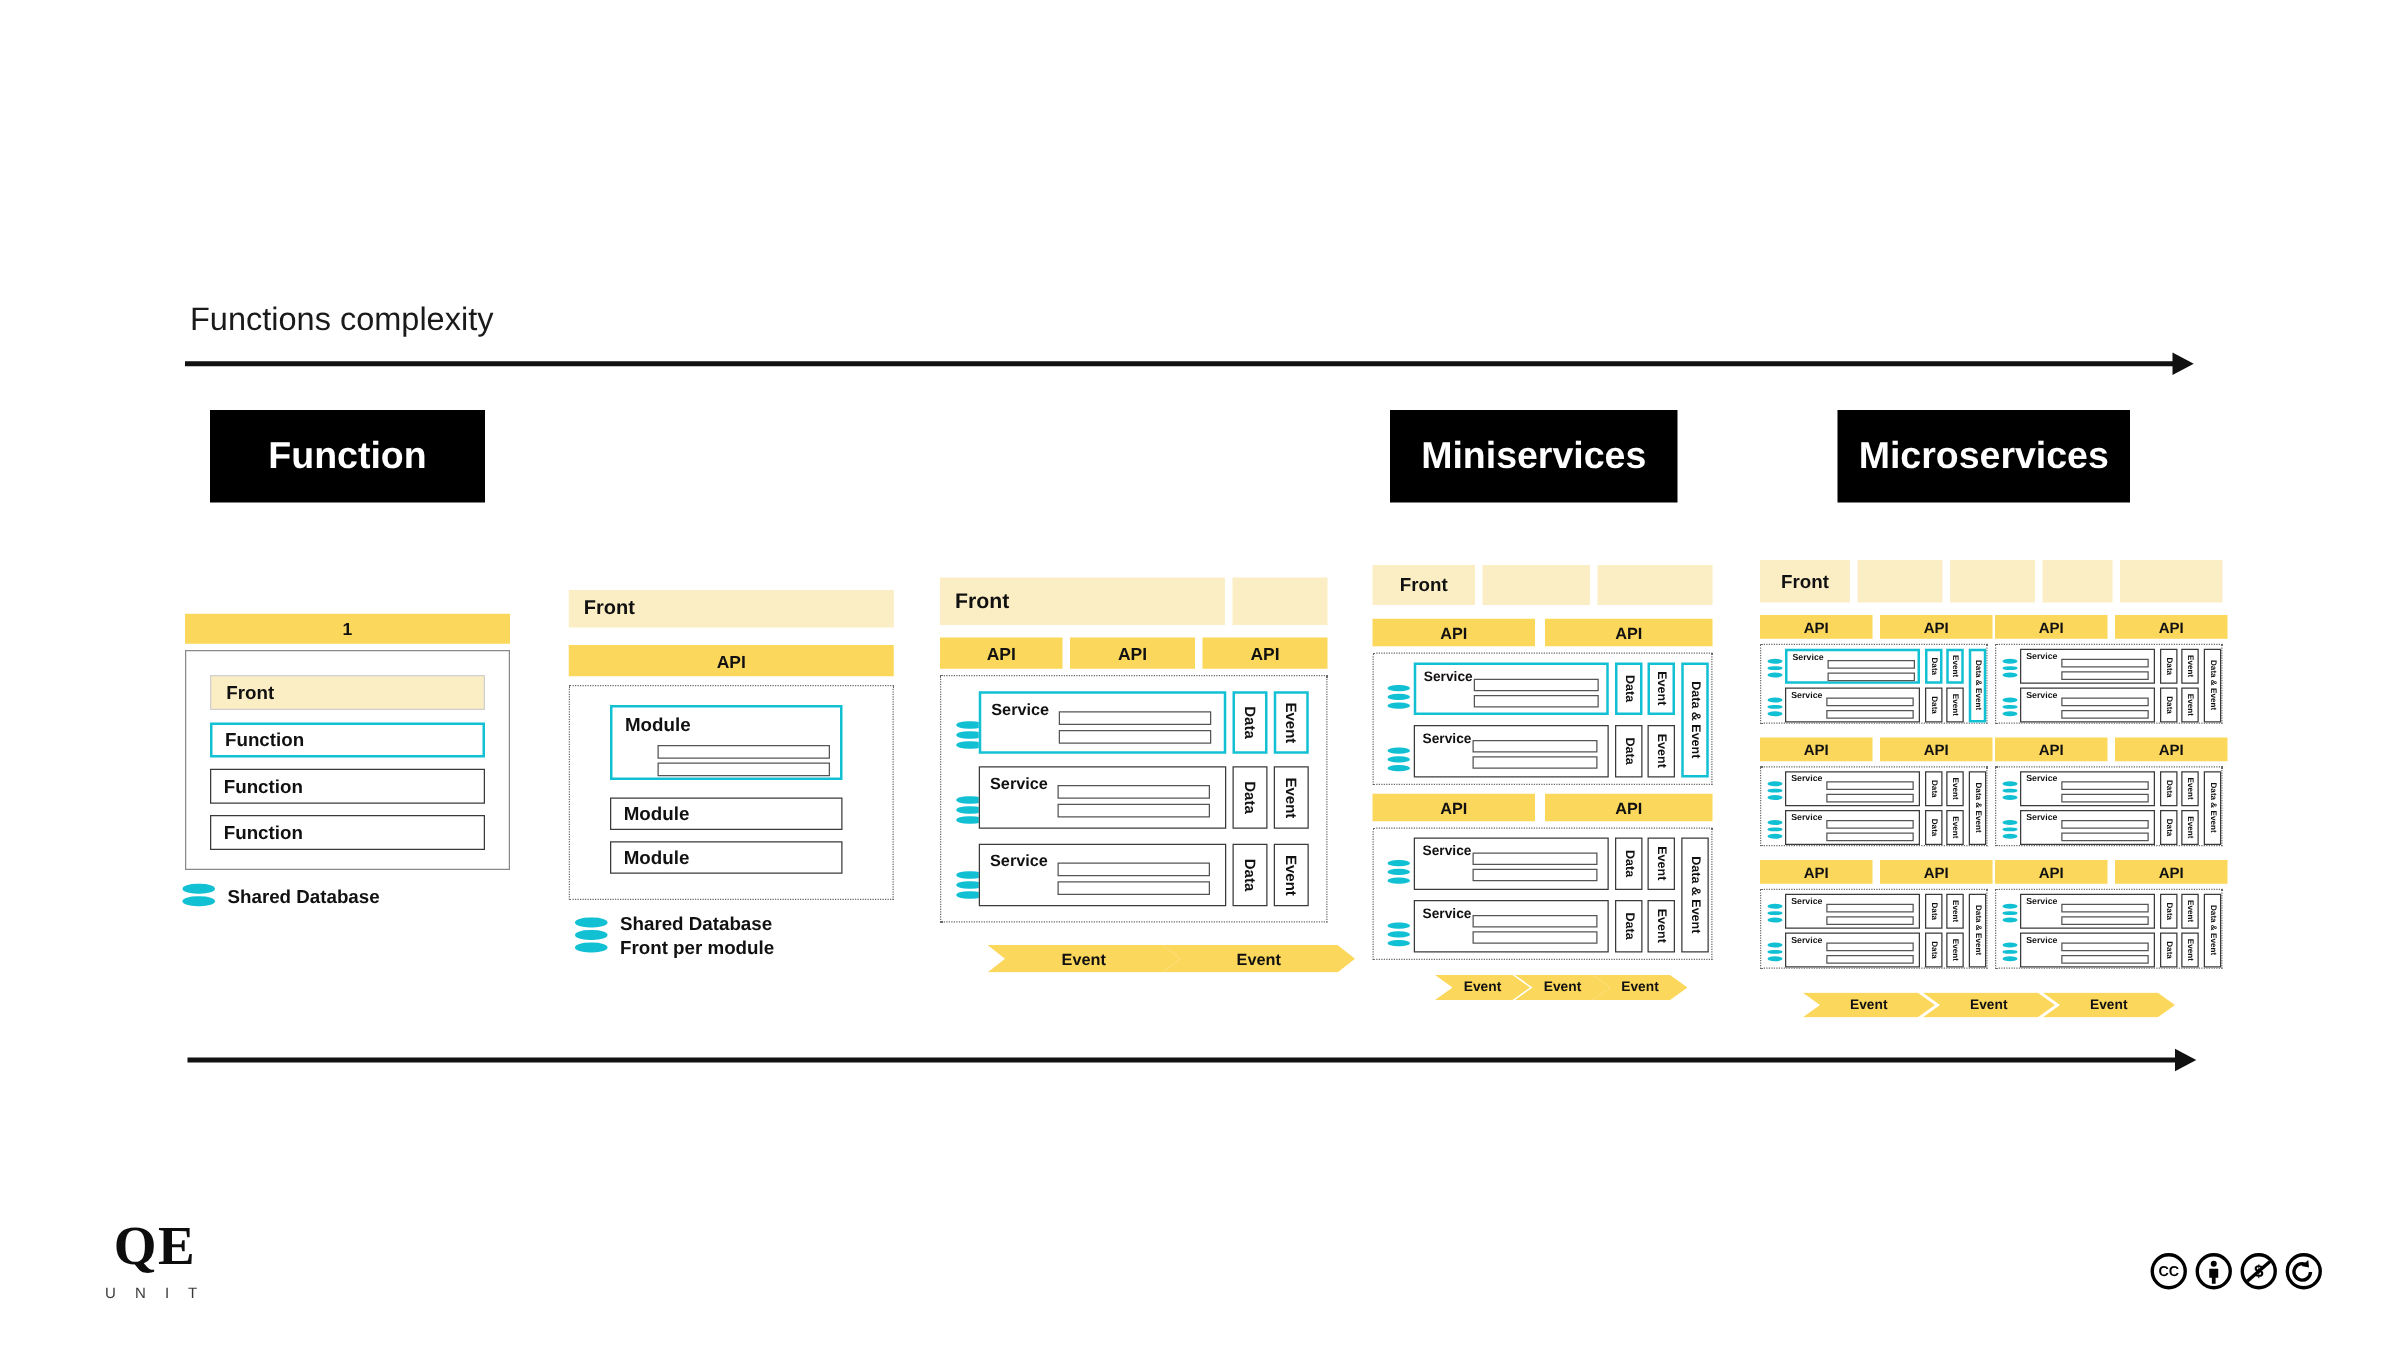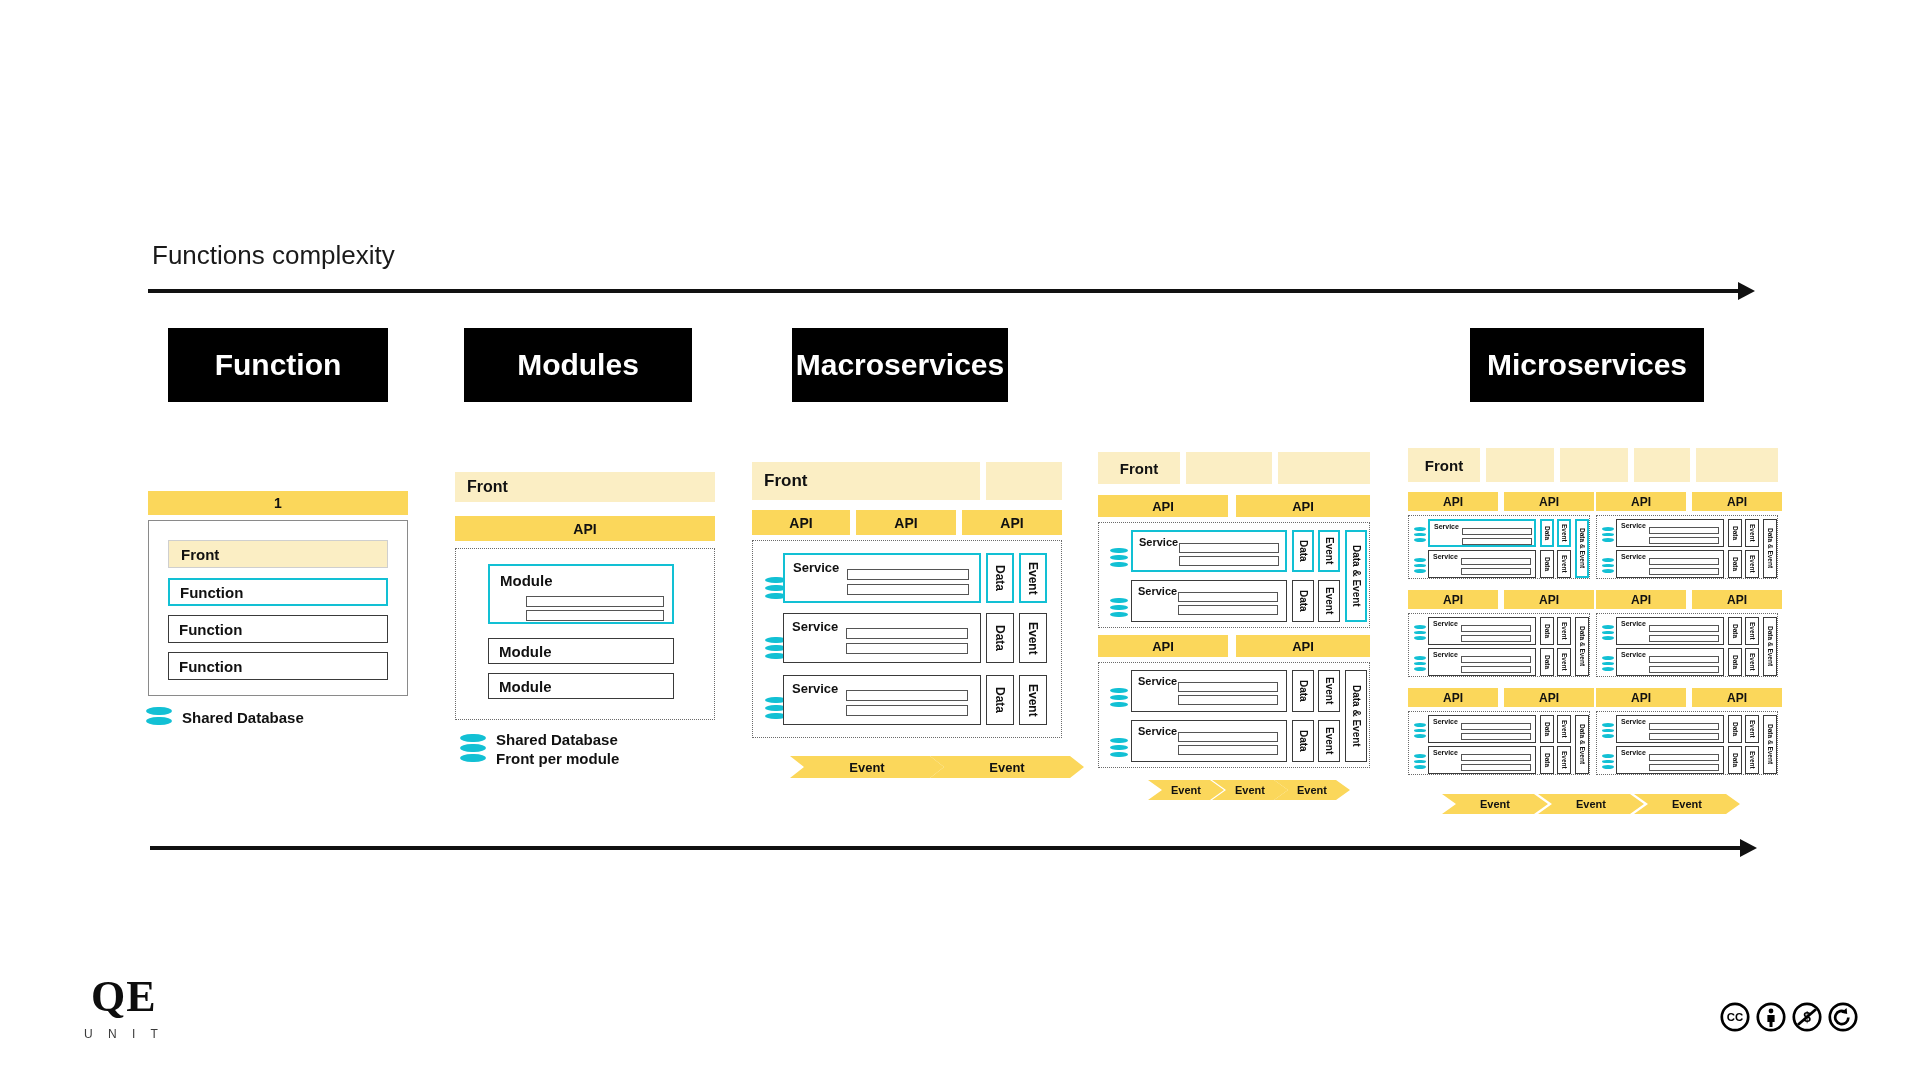--- a/index.html
+++ b/index.html
@@ -108,22 +108,21 @@
 <body>
 
 <div class="slide">
 
 
   <div class="axis-label axis-top-label">Functions complexity</div>
   <div class="axis-line axis-top-line"></div>
   <div class="axis-arrow axis-top-arrow"></div>
 
   <div class="col-header" style="left:168px;top:328px;width:220px;">Function</div>
-  <div class="col-header" style="left:464px;top:328px;width:228px;">Modules</div>
-  <div class="col-header" style="left:792px;top:328px;width:216px;">Macroservices</div>
+  <div class="col-header" style="left:1112px;top:328px;width:230px;">Miniservices</div>
   <div class="col-header" style="left:1470px;top:328px;width:234px;">Microservices</div>
 
   <div class="api-box" style="left:148px;top:491px;width:260px;height:24px;font-size:14px;">1</div>
   <div class="solid-container" style="left:148px;top:520px;width:260px;height:176px;"></div>
 
   <div class="front-box lbl" style="left:168px;top:540px;width:220px;height:28px;font-size:15px;border:1px solid #cfcfcf;">
     <span>Front</span>
   </div>
   <div class="unit-box hl pad" style="left:168px;top:578px;width:220px;height:28px;font-size:15px;">
     <span>Function</span>

